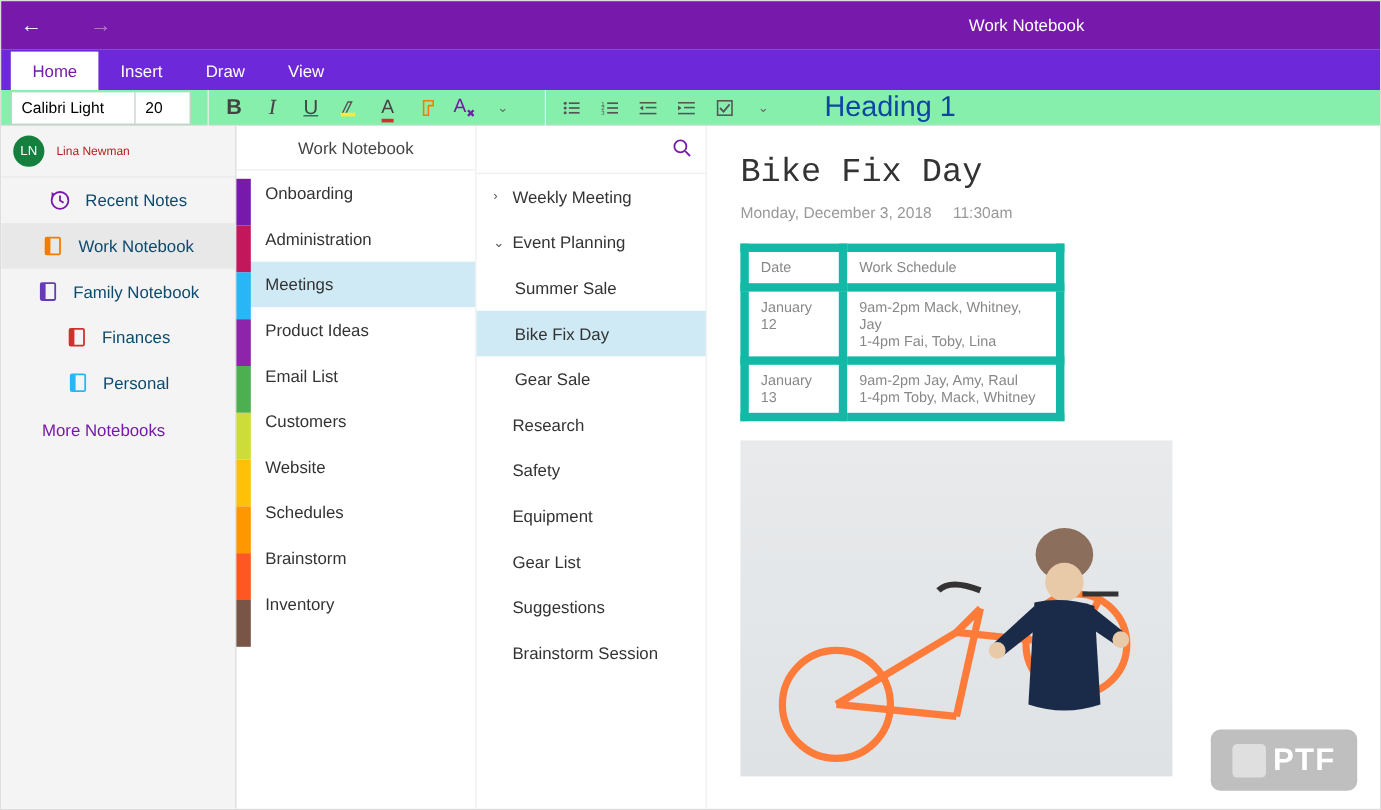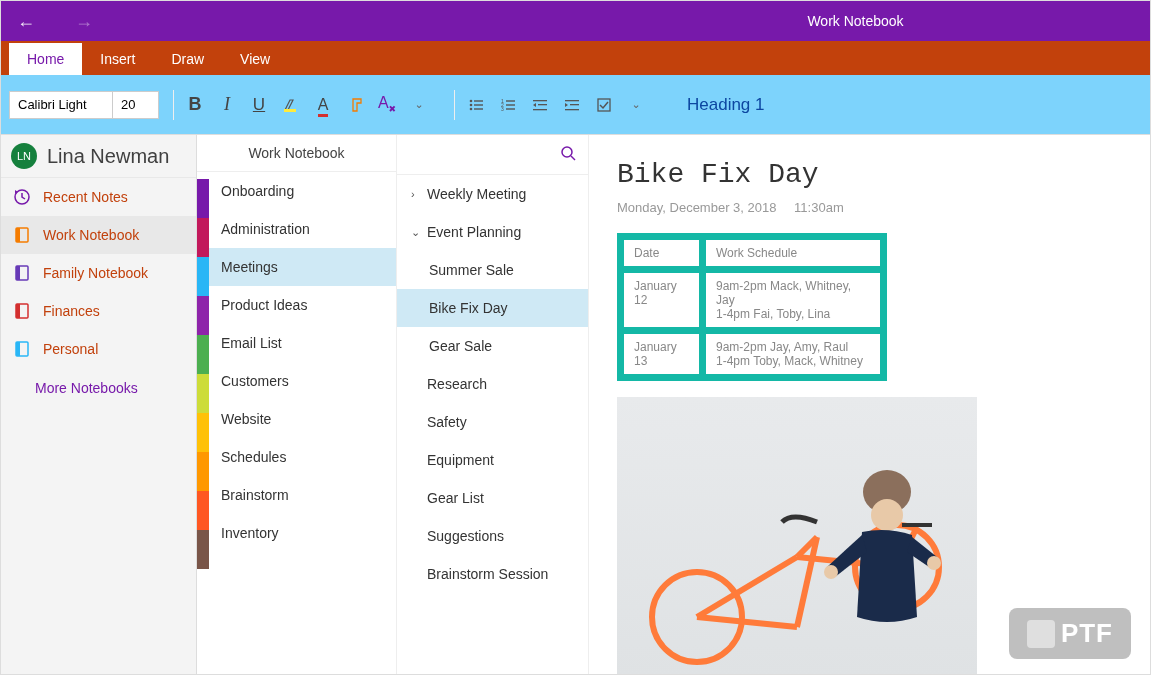--- a/index.html
+++ b/index.html
@@ -7,44 +7,44 @@
     .app { width: 100%; height: 100%; display: flex; flex-direction: column; border: 1px solid #ddd; }
     
     
     .titlebar { background: #7719aa; height: 40px; display: flex; align-items: center; padding: 0 12px; }
     .nav-arrows { display: flex; gap: 40px; margin-left: 4px; }
     .nav-arrow { color: #fff; font-size: 18px; cursor: pointer; opacity: 0.9; }
     .nav-arrow.dim { opacity: 0.4; }
     .title-text { color: #fff; font-size: 14px; position: absolute; left: 50%; transform: translateX(-50%); margin-left: 280px;}
     
     
-    .tabs { background: #c2410c; height: 34px; display: flex; align-items: flex-end; padding-left: 8px; }
+    .tabs { background: #6d28d9; height: 34px; display: flex; align-items: flex-end; padding-left: 8px; }
     .tab { padding: 8px 18px; color: #fff; font-size: 14px; cursor: pointer; }
     .tab.active { background: #fff; color: #7719aa; }
     
     
-    .toolbar { background: #7dd3fc; border-bottom: 1px solid #ddd; height: 60px; display: flex; align-items: center; padding: 0 8px; gap: 4px; }
+    .toolbar { background: #86efac; border-bottom: 1px solid #ddd; height: 30px; display: flex; align-items: center; padding: 0 8px; gap: 4px; }
     .font-box { border: 1px solid #ccc; display: flex; height: 28px; }
     .font-name { border: none; padding: 0 8px; font-size: 13px; width: 102px; outline: none; }
     .font-size { border: none; border-left: 1px solid #ccc; padding: 0 8px; font-size: 13px; width: 46px; outline: none; }
     .tb-group { display: flex; align-items: center; gap: 2px; margin-left: 10px; padding: 0 6px; border-left: 1px solid #eee; }
     .tb-btn { width: 30px; height: 30px; display: flex; align-items: center; justify-content: center; cursor: pointer; font-size: 16px; color: #444; }
     .bold { font-weight: bold; font-size: 18px; }
     .italic { font-style: italic; font-family: Georgia; font-size: 18px; }
     .underline { text-decoration: underline; font-size: 17px; }
     .chevron { font-size: 11px; color: #666; }
-    .heading-style { margin-left: 10px; padding: 0 16px; font-size: 17px; color: #0d47a1; font-weight: 300; }
+    .heading-style { margin-left: 10px; padding: 0 16px; font-size: 24px; color: #0d47a1; font-weight: 300; }
     
     
     .main { flex: 1; display: flex; overflow: hidden; }
     .sidebar { width: 196px; background: #f4f4f4; border-right: 1px solid #ddd; }
     .user-row { display: flex; align-items: center; padding: 8px 10px; gap: 10px; border-bottom: 1px solid #e8e8e8; }
     .avatar { width: 26px; height: 26px; border-radius: 50%; background: #15803d; color: #fff; display: flex; align-items: center; justify-content: center; font-size: 11px; }
-    .user-name { font-size: 20px; color: #404040; }
-    .nb-item { display: flex; align-items: center; padding: 10px 12px; gap: 12px; cursor: pointer; font-size: 14px; color: #c2410c; }
+    .user-name { font-size: 10px; color: #b91c1c; }
+    .nb-item { display: flex; align-items: center; padding: 10px 12px; gap: 12px; cursor: pointer; font-size: 14px; color: #0c4a6e; justify-content: center; }
     .nb-item.sel { background: #e8e8e8; }
     .nb-icon { width: 18px; height: 18px; display: flex; align-items: center; justify-content: center; }
     .more-link { padding: 12px 34px; font-size: 14px; color: #7719aa; cursor: pointer; }
     
     .section-col { width: 200px; border-right: 1px solid #eee; position: relative; }
     .section-header { padding: 10px 0; text-align: center; font-size: 14px; color: #444; border-bottom: 1px solid #eee; }
     .color-tabs { position: absolute; left: 0; top: 44px; width: 12px; }
     .ctab { height: 39px; width: 12px; }
     .section-item { padding: 11px 18px 11px 24px; font-size: 14px; color: #333; cursor: pointer; }
     .section-item.sel { background: #cfe9f5; }

